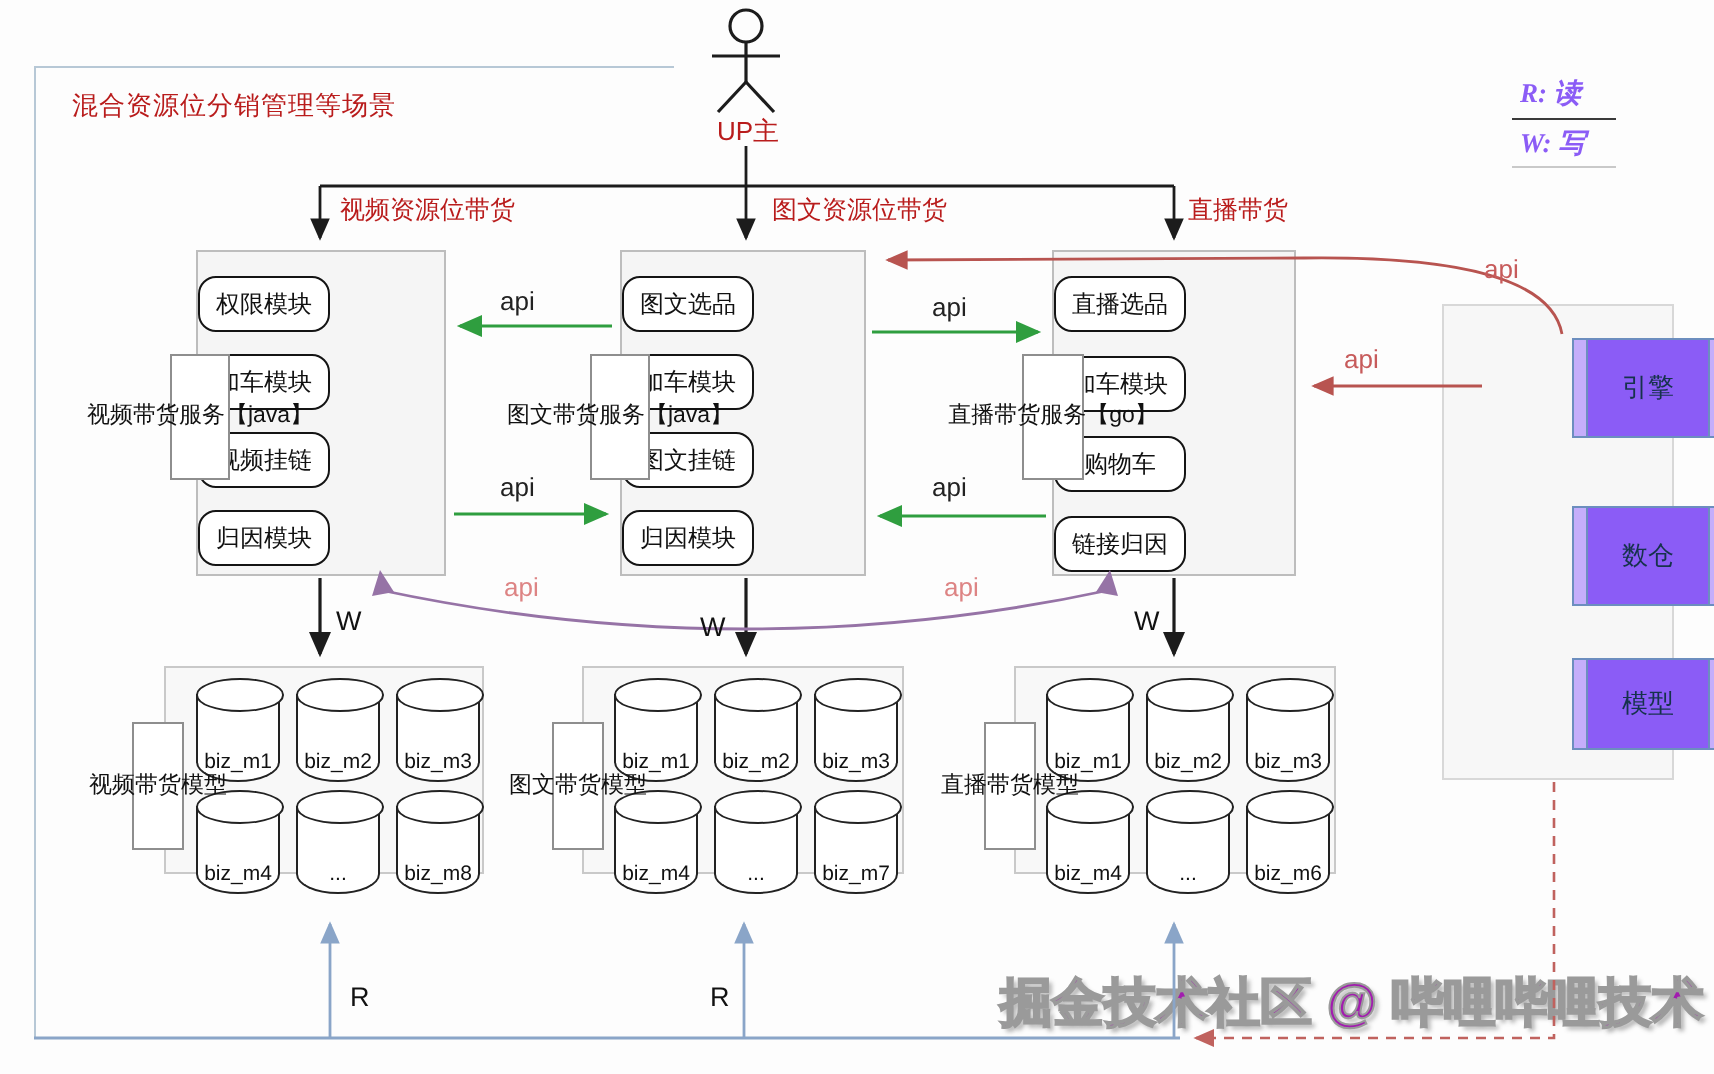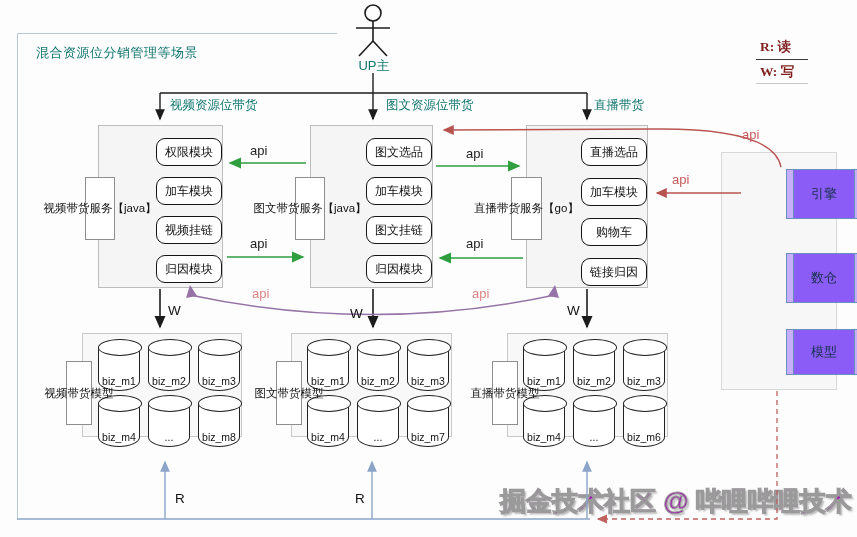--- a/index.html
+++ b/index.html
@@ -1,38 +1,38 @@
 <!DOCTYPE html>
 <html><head>
 <meta charset="utf-8">
 <style>
   * { margin:0; padding:0; box-sizing:border-box; }
   html,body { background:#fff; }
   body { font-family:"Liberation Sans","DejaVu Sans",sans-serif; }
   #stage { position:relative; width:857px; height:537px; background:#fdfdfd; overflow:hidden; }
-  .txt { position:absolute; color:#0f766e; white-space:nowrap; z-index:7; }
+  .txt { position:absolute; color:#b91c1c; white-space:nowrap; z-index:7; }
 
   
   .frame-left  { position:absolute; left:17px; top:33px; width:1px; height:486px; background:#b7c8d6; z-index:1; }
   .frame-top   { position:absolute; left:17px; top:33px; width:320px; height:1px; background:#b7c8d6; z-index:1; }
   .scene-title { left:36px; top:44px; font-size:13px; letter-spacing:.5px; }
 
   
   .branch { font-size:12.5px; }
 
   
   .legend { position:absolute; left:756px; top:38px; width:52px; z-index:7;
-            font-family:"Liberation Serif","DejaVu Serif",serif; font-weight:bold;
-            font-size:13.5px; color:#7f1d1d; }
+            font-family:"Liberation Serif","DejaVu Serif",serif; font-style:italic; font-weight:bold;
+            font-size:13.5px; color:#8b5cf6; }
   .legend .row1 { padding:0 2px 3px 4px; border-bottom:1.5px solid #3a3a3a; }
   .legend .row2 { padding:3px 2px 2px 4px; border-bottom:1px solid #c9c9c9; }
 
   
   .svc { position:absolute; top:125px; height:163px; background:#f5f5f5; border:1px solid #bdbdbd;
-         display:flex; flex-direction:column; align-items:flex-end; padding-top:12px; gap:11px; z-index:2; }
+         display:flex; flex-direction:column; align-items:flex-start; padding-top:12px; gap:11px; z-index:2; }
   .svc1 { left:98px;  width:125px; }
   .svc2 { left:310px; width:123px; }
   .svc3 { left:526px; width:122px;gap:12px; }
   .mod { width:66px; height:28px; background:#fff; border:1.5px solid #141414; border-radius:9px;
          display:flex; align-items:center; justify-content:center; font-size:12px; color:#111; flex:none; }
 
   
   .side { position:absolute; background:#fff; border:1px solid #8e8e8e; z-index:4;
           display:flex; flex-direction:row; align-items:center; justify-content:center;
           font-size:11.5px; line-height:1.22; color:#111; }

